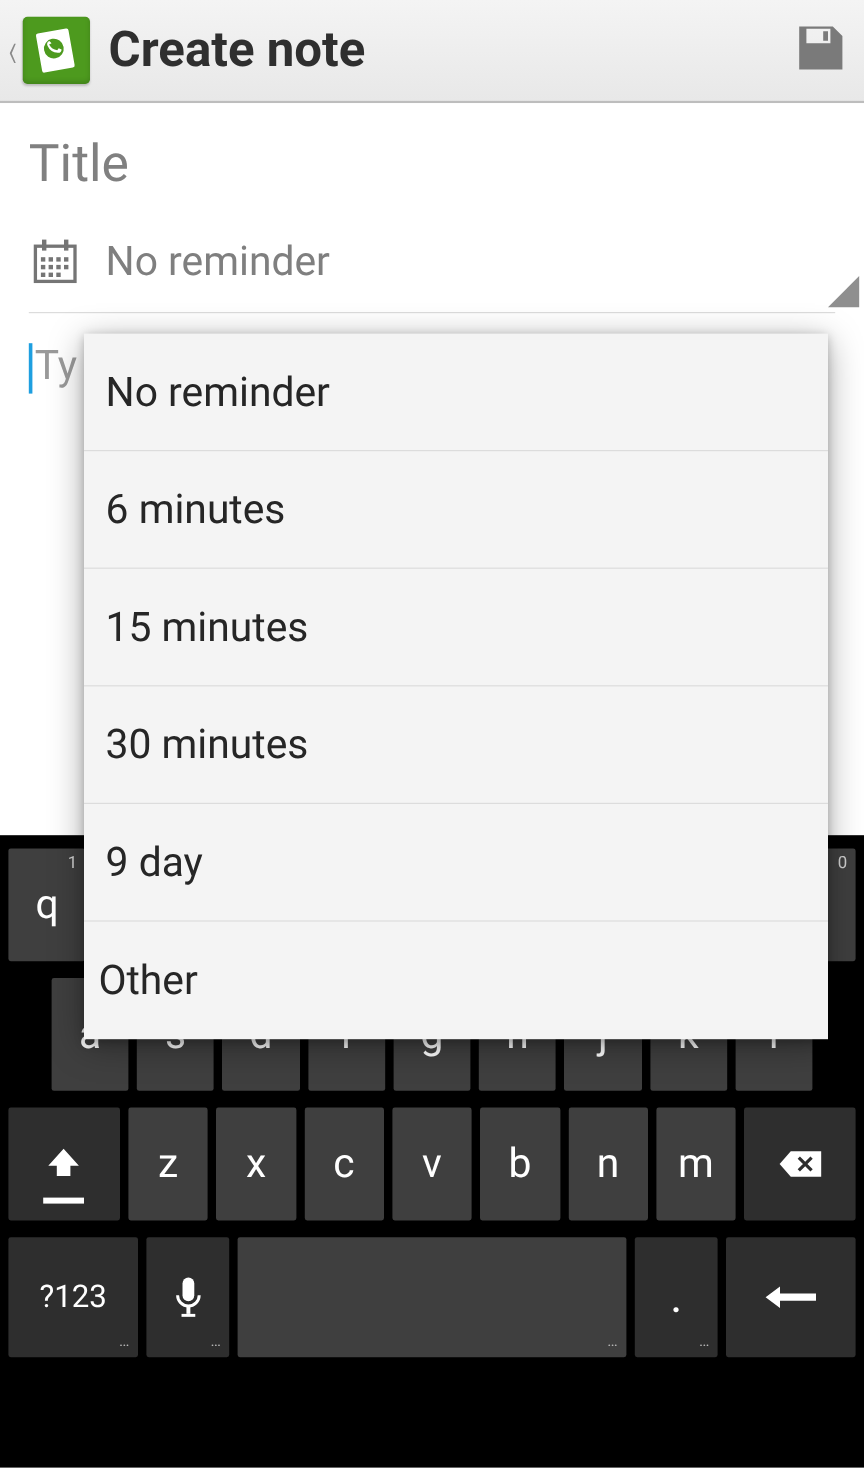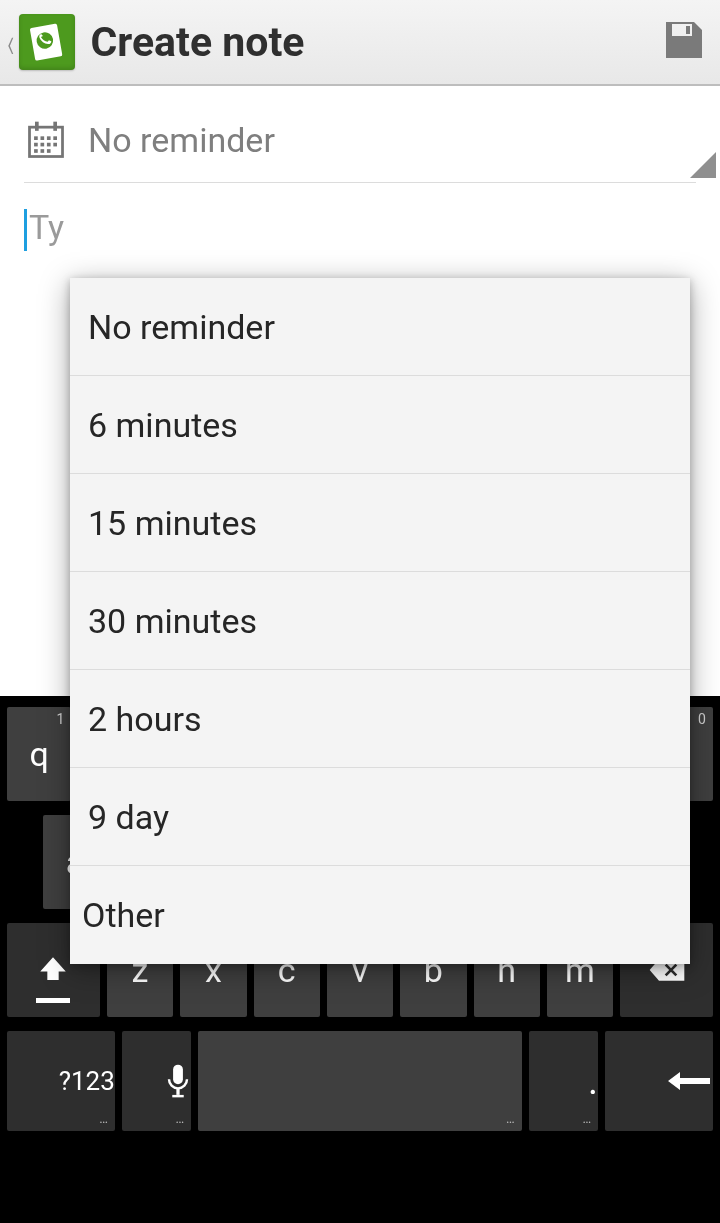--- a/index.html
+++ b/index.html
@@ -140,21 +140,21 @@
     font-size: 14px;
     color: #cfcfcf;
   }
   .key.shift, .key.del { flex: 1.4; background: #2e2e2e; }
   .key.sym { flex: 1.4; background: #2e2e2e; font-size: 26px; }
   .key.mic { flex: 0.9; background: #2e2e2e; }
   .key.space { flex: 4.2; background: #3f3f3f; }
   .key.dot { flex: 0.9; background: #2e2e2e; font-size: 38px; }
   .key.enter { flex: 1.4; background: #2e2e2e; }
   .key .dots { position:absolute; bottom:5px; right:8px; font-size:13px; color:#b7b7b7; letter-spacing:-1px; }
-  .kb-row.r4 .key { height: 100px; justify-content: flex-end; }
+  .kb-row.r4 .key { height: 100px; }
   .shift-underline { position:absolute; bottom:14px; width:34px; height:5px; background:#fff; }
 </style>
 </head>
 <body>
 
 <div class="action-bar">
   <span class="back-chevron">‹</span>
   <span class="app-icon">
     <svg viewBox="0 0 48 48">
       <rect x="8" y="6" width="30" height="36" rx="2" fill="#fff" transform="rotate(-10 24 24)"></rect>
@@ -164,20 +164,21 @@
   </span>
   <span class="action-title">Create note</span>
   <span>
     <svg class="save-icon" viewBox="0 0 48 48">
       <path fill="currentColor" d="M6 6 h28 l8 8 v28 h-36 z M12 8 v12 h20 v-12 z M26 10 h4 v8 h-4 z M12 28 h24 v3 h-24 z M12 34 h24 v3 h-24 z"></path>
     </svg>
   </span>
 </div>
 
 <div class="content">
+  <div class="title-placeholder">Title</div>
 
   <div class="reminder-row">
     <svg class="cal-icon" viewBox="0 0 48 48">
       <rect x="6" y="10" width="36" height="32" fill="none" stroke="currentColor" stroke-width="3"></rect>
       <rect x="12" y="4" width="4" height="10" fill="currentColor"></rect>
       <rect x="32" y="4" width="4" height="10" fill="currentColor"></rect>
       <g fill="currentColor">
         <rect x="11" y="20" width="4" height="4"></rect>
           <rect x="18" y="20" width="4" height="4"></rect>
           <rect x="25" y="20" width="4" height="4"></rect>
@@ -199,21 +200,20 @@
   <div class="note-body">
     <span class="cursor"></span><span>Ty</span>
   </div>
 </div>
 
 <div class="dropdown">
   <div class="dropdown-item">No reminder</div>
   <div class="dropdown-item">6 minutes</div>
   <div class="dropdown-item">15 minutes</div>
   <div class="dropdown-item">30 minutes</div>
-  <div class="dropdown-item">2 hours</div>
   <div class="dropdown-item">9 day</div>
   <div class="dropdown-item">Other</div>
 </div>
 
 <div class="keyboard">
   <div class="kb-row r1">
     <div class="key">
         <span class="sup">1</span>
         <span>q</span>
       </div>

